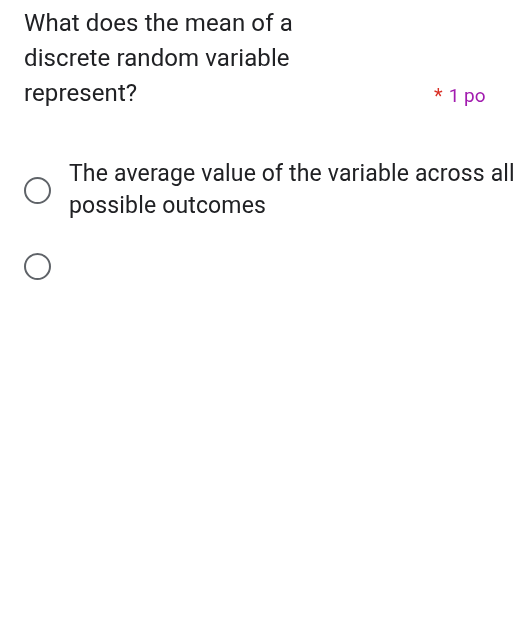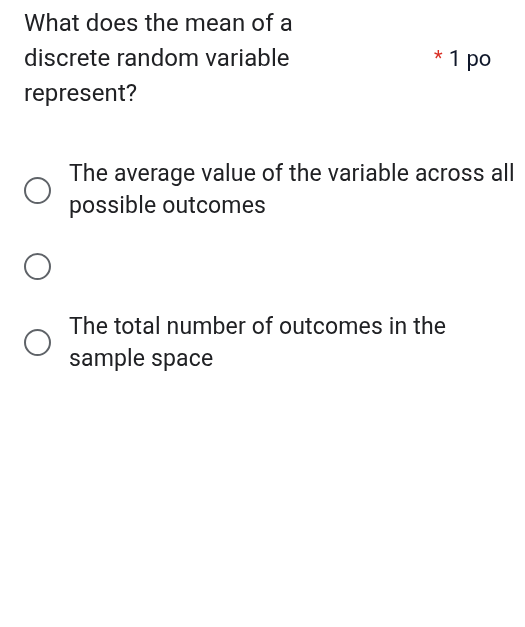--- a/index.html
+++ b/index.html
@@ -11,41 +11,41 @@
     overflow: hidden;
     font-family: Roboto, Arial, sans-serif;
     background: #ffffff;
     color: #202124;
   }
   .form-item {
     padding: 6px 2px 0 24px;
   }
   .head-row {
     display: flex;
-    align-items: center;
+    align-items: flex-end;
     margin-bottom: 44px;
   }
   .question-text {
     font-size: 24px;
     line-height: 1.45;
     letter-spacing: 0.1px;
     color: #202124;
     flex: 0 1 auto;
     max-width: 350px;
   }
   .required {
     color: #d93025;
     font-size: 20px;
     margin-left: 60px;
     margin-right: 6px;
     line-height: 1.4;
   }
   .points {
-    font-size: 22px;
-    color: #0f172a;
+    font-size: 19px;
+    color: #a21caf;
     line-height: 1.5;
     white-space: nowrap;
   }
   .options {
     display: flex;
     flex-direction: column;
     gap: 31px;
     margin-top: 48px;
   }
   .option {
@@ -85,19 +85,15 @@
     <label class="option">
       <span class="radio"></span>
       <span class="option-label">The average value of the variable across all possible outcomes</span>
     </label>
 
 
     <label class="option">
       <span class="radio"></span>
     </label>
 
-    <label class="option">
-      <span class="radio"></span>
-      <span class="option-label">The total number of outcomes in the sample space</span>
-    </label>
 
   </div>
 </div>
 
 </body></html>

